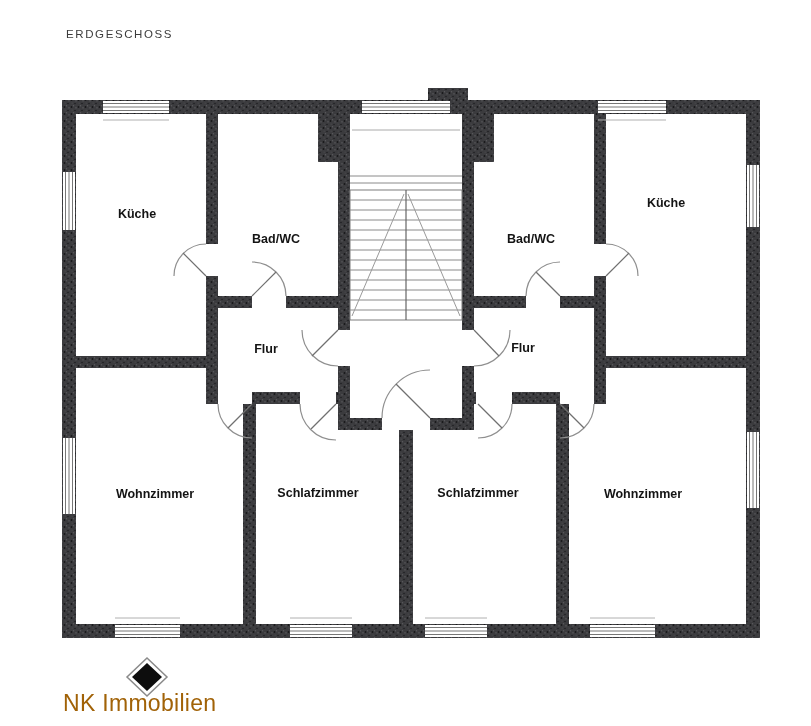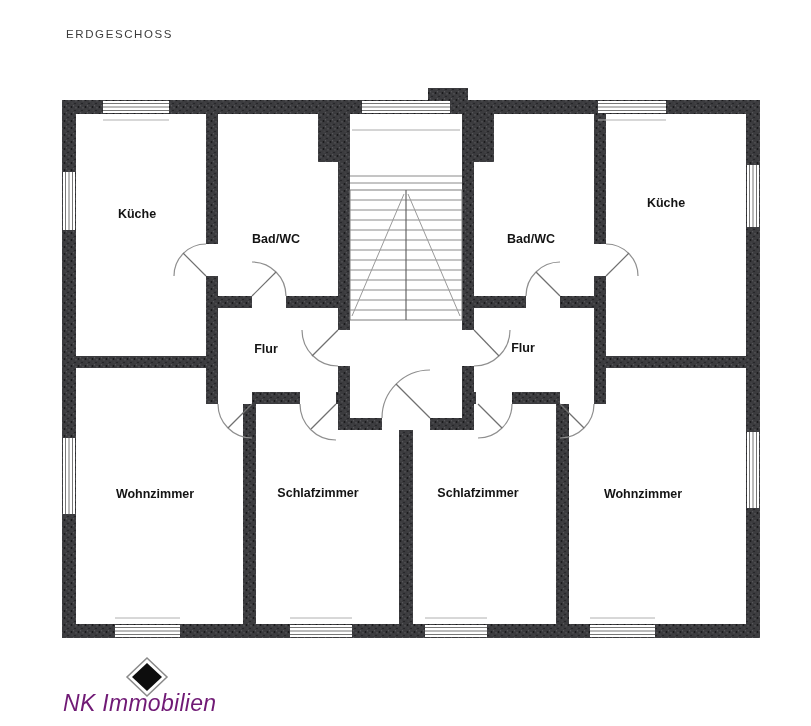--- a/index.html
+++ b/index.html
@@ -12,21 +12,21 @@
     position:absolute;left:66px;top:28px;
     font-size:11.5px;letter-spacing:1.6px;color:#3c3c3c;
   }
   #plan-svg{position:absolute;left:0;top:0;}
   .room-label{
     position:absolute;transform:translate(-50%,-50%);
     font-size:12.5px;font-weight:bold;color:#141414;white-space:nowrap;
   }
   #brand{
     position:absolute;left:63px;top:690px;
-    font-size:23px;color:#701a75;letter-spacing:0.3px;font-style:italic;
+    font-size:23px;color:#a16207;letter-spacing:0.3px;
   }
 </style>
 </head>
 <body>
 
 <div id="plan-title">ERDGESCHOSS</div>
 
 <svg id="plan-svg" width="811" height="726" viewBox="0 0 811 726" xmlns="http://www.w3.org/2000/svg">
   <defs>
     <pattern id="wallTex" width="7" height="7" patternUnits="userSpaceOnUse">

